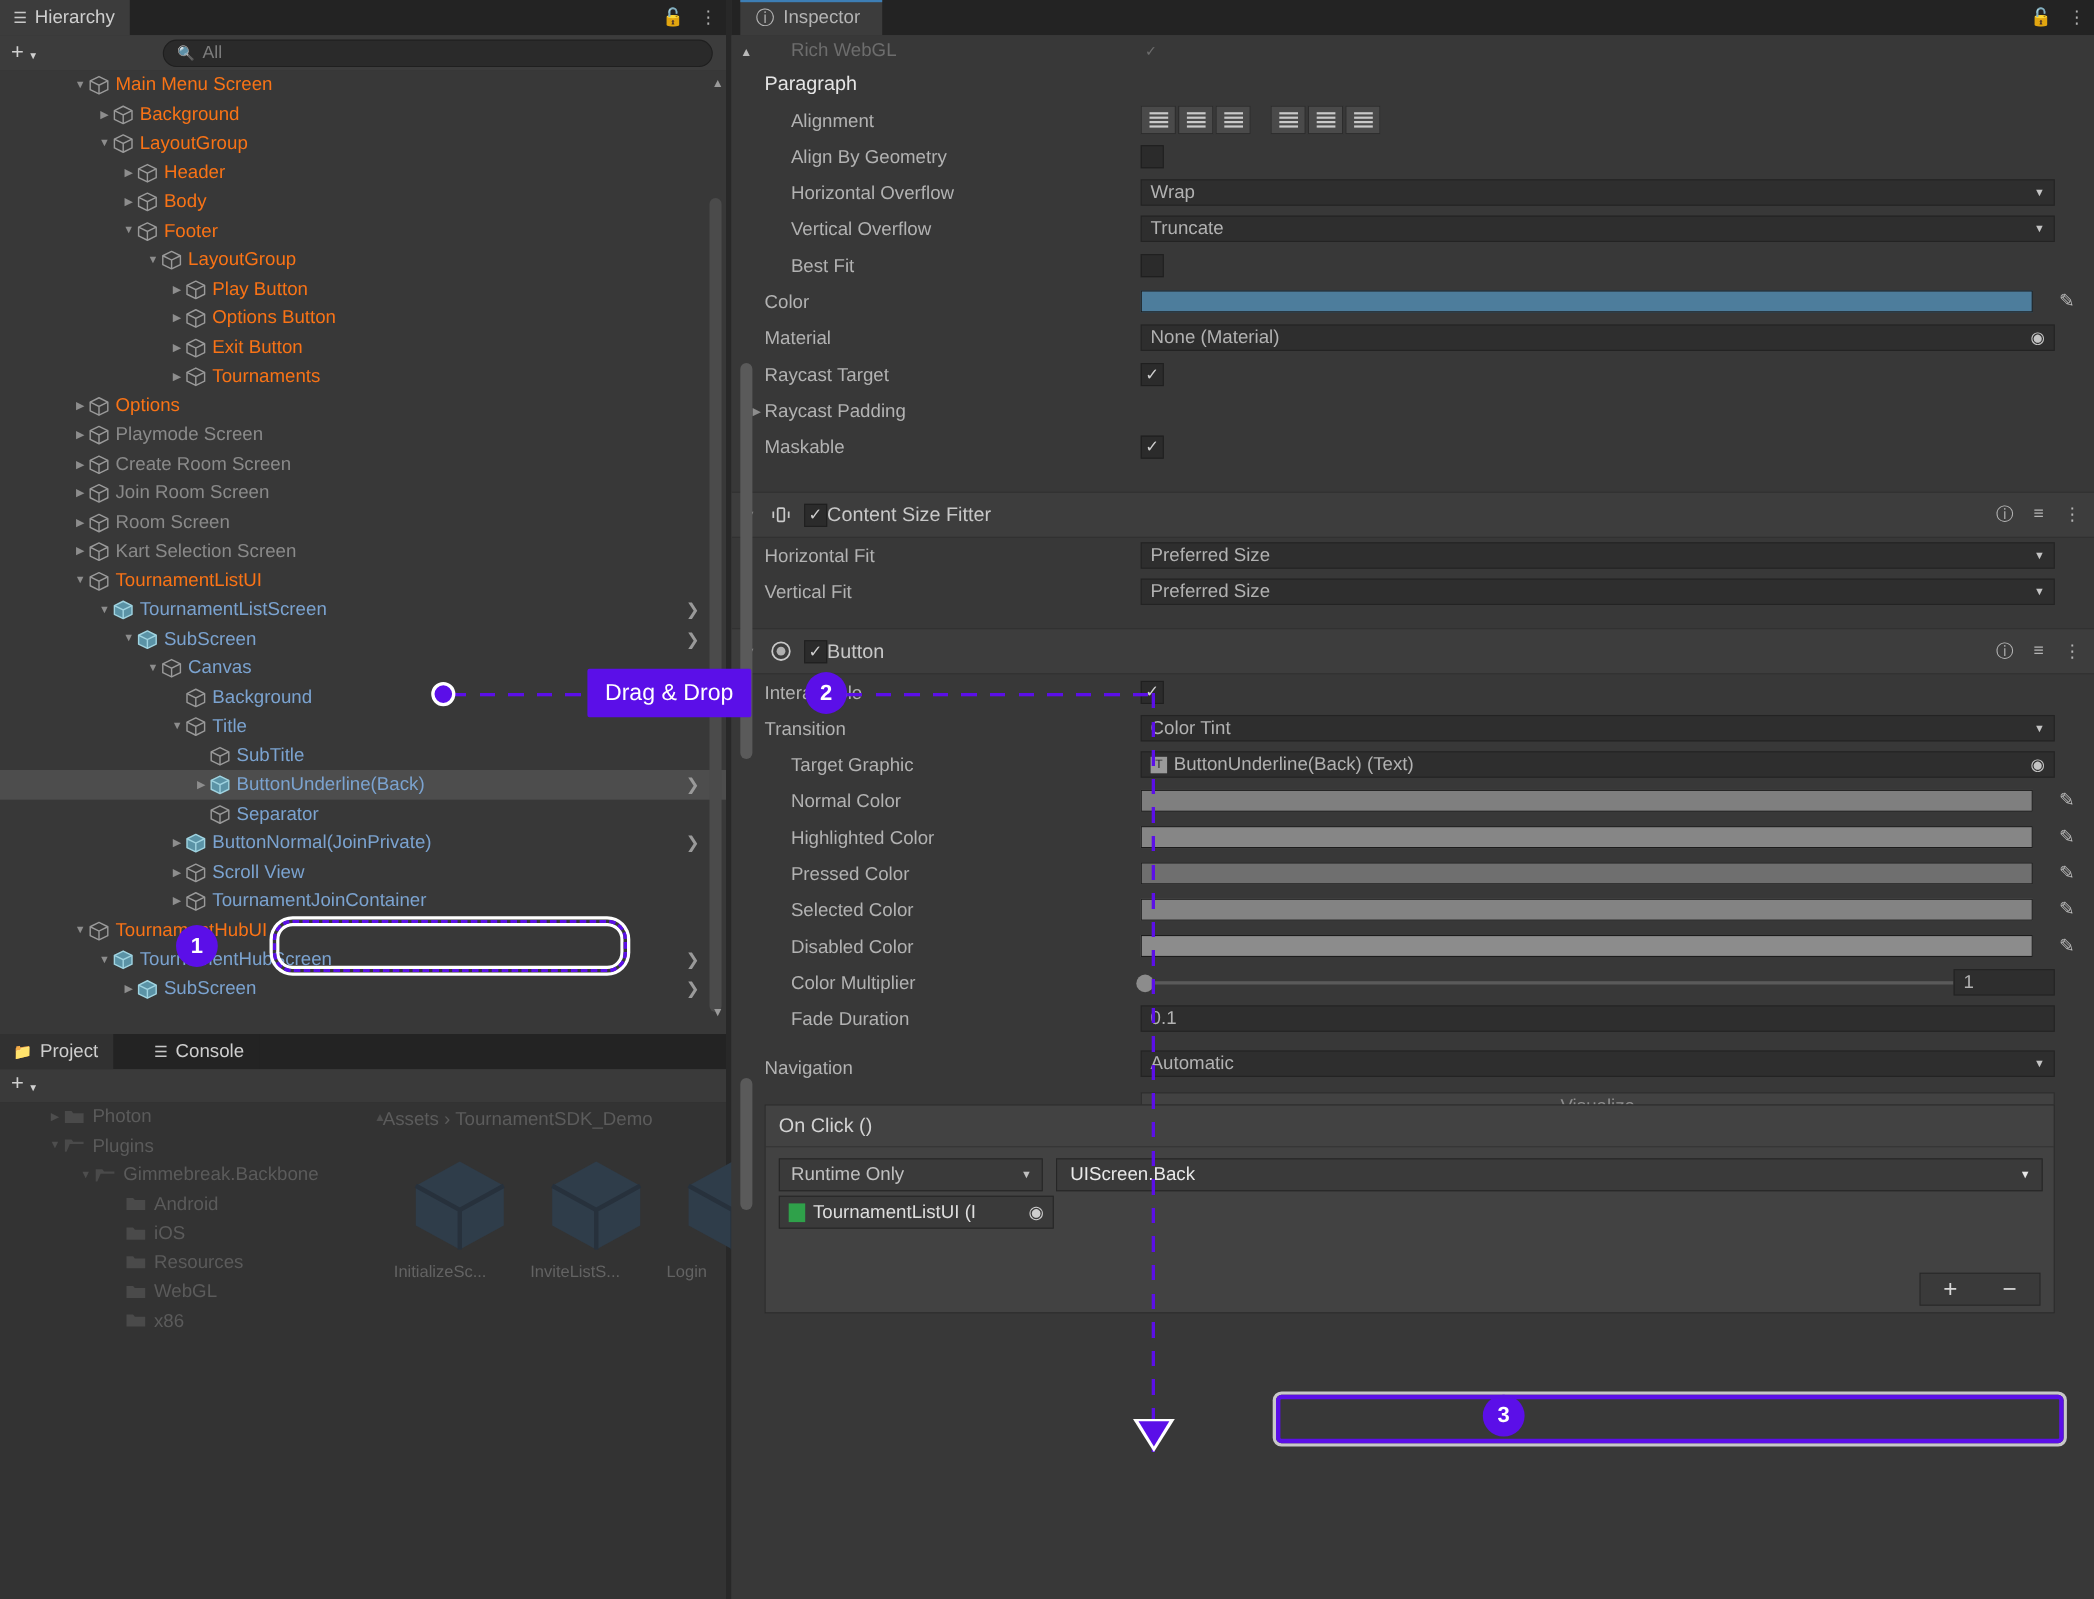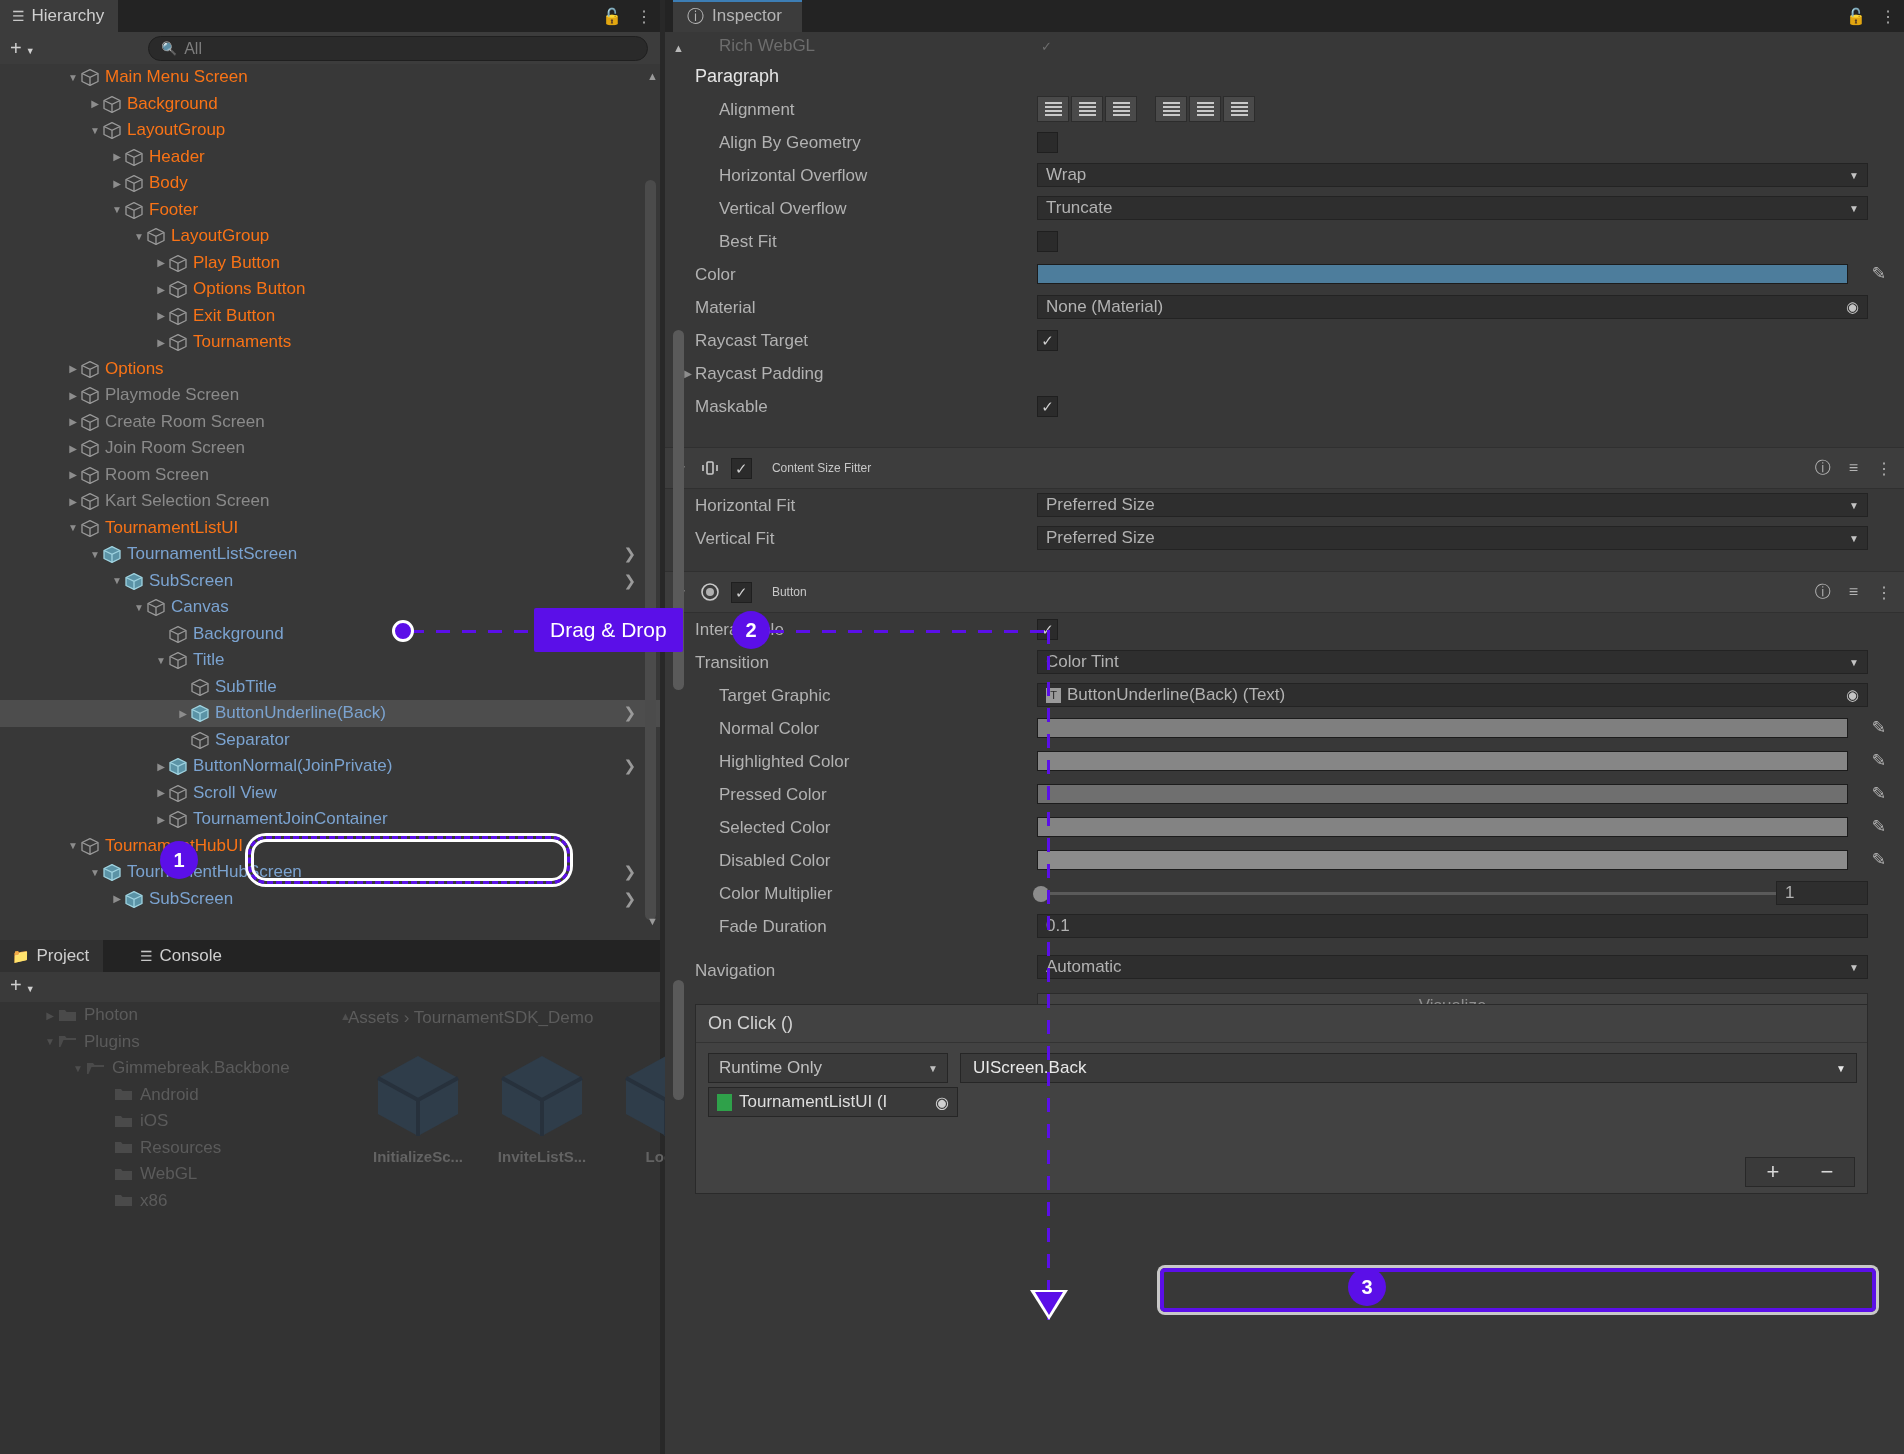--- a/index.html
+++ b/index.html
@@ -54,21 +54,21 @@
   
   #project{ left:0; top:940px; width:660px; height:514px; background:#313131; }
   #projTabs{ position:absolute; left:0; top:0; width:100%; height:32px; background:#232323; }
   #projToolbar{ position:absolute; left:0; top:32px; width:100%; height:30px; background:#3a3a3a; }
   #projTree{ position:absolute; left:0; top:62px; width:340px; bottom:0; background:#333; }
   #projRight{ position:absolute; left:340px; top:62px; right:0; bottom:0; background:#333; }
   .crumb{ position:absolute; left:8px; top:6px; color:#5c5c5c; font-size:17px; }
   .frow{ display:flex; align-items:center; height:26.5px; white-space:nowrap; color:#5b5b5b; }
   .farr{ width:16px; text-align:center; font-size:10px; color:#4e4e4e; flex:0 0 16px; }
   .folder{ width:19px; height:15px; flex:0 0 19px; margin-right:7px; }
-  .assetcell{ position:absolute; width:120px; text-align:center;font-weight:bold; }
+  .assetcell{ position:absolute; width:120px; text-align:left; }
   .assetcell .thumb{ width:96px; height:96px; margin:0 auto; }
   .assetcell .nm{ font-size:15px; color:#636363; margin-top:4px; }
 
   
   #inspector{ left:665px; top:0; width:1239px; height:1454px; background:#383838; }
   #insTabbar{ position:absolute; left:0; top:0; width:100%; height:32px; background:#232323; }
   #insTab{ position:absolute; left:8px; top:0; height:32px; background:#3c3c3c;
            display:flex; align-items:center; gap:8px; padding:0 20px 0 14px; }
   #insTab::before{ content:""; position:absolute; left:0; top:0; width:100%; height:2px; background:#3d7eb5; }
   #insBody{ position:absolute; left:0; top:32px; right:0; bottom:0; background:#383838; overflow:hidden; }
@@ -94,21 +94,21 @@
   .abtn{ width:32px; height:26px; background:#4a4a4a; border:1px solid #2c2c2c;
          display:flex; align-items:center; justify-content:center; }
   .abtn i{ display:block; width:17px; }
   .abtn i u{ display:block; height:2px; background:#c9c9c9; margin:2px 0; }
   .comphdr{ position:relative; height:42px; background:#3d3d3d; display:flex; align-items:center;
             border-top:1px solid #303030; border-bottom:1px solid #303030; }
   .comphdr .fold{ margin-left:12px; font-size:10px; color:#9c9c9c; }
   .comphdr .cicon{ margin-left:12px; width:22px; height:22px; }
   .comphdr .ccheck{ margin-left:10px; width:21px; height:21px; background:#2b2b2b;
                     border:1px solid #1f1f1f; color:#cfcfcf; font-size:15px; line-height:19px; text-align:center; }
-  .comphdr .cname{ margin-left:20px; font-size:12px; color:#c8c8c8; }
+  .comphdr .cname{ margin-left:0; font-size:18px; color:#c8c8c8; }
   .comphdr .right{ position:absolute; right:12px; display:flex; align-items:center; gap:18px; color:#b4b4b4; font-size:16px; }
   .sectionlabel{ margin-left:30px; font-size:18px; color:#e5e5e5; }
 
   .slider{ position:absolute; left:372px; right:128px; top:15px; height:3px; background:#5a5a5a; }
   .sliderknob{ position:absolute; left:368px; top:9px; width:16px; height:16px; border-radius:50%; background:#8c8c8c; }
   .numbox{ position:absolute; right:36px; top:4px; width:92px; height:24px; background:#2e2e2e;
            border:1px solid #232323; color:#b2b2b2; font-size:17px; display:flex; align-items:center; padding-left:8px; }
   .wide-btn{ position:absolute; left:372px; right:36px; top:4px; height:25px; background:#424242;
              border:1px solid #2b2b2b; color:#8e8e8e; font-size:17px; display:flex; align-items:center; justify-content:center; }
 

